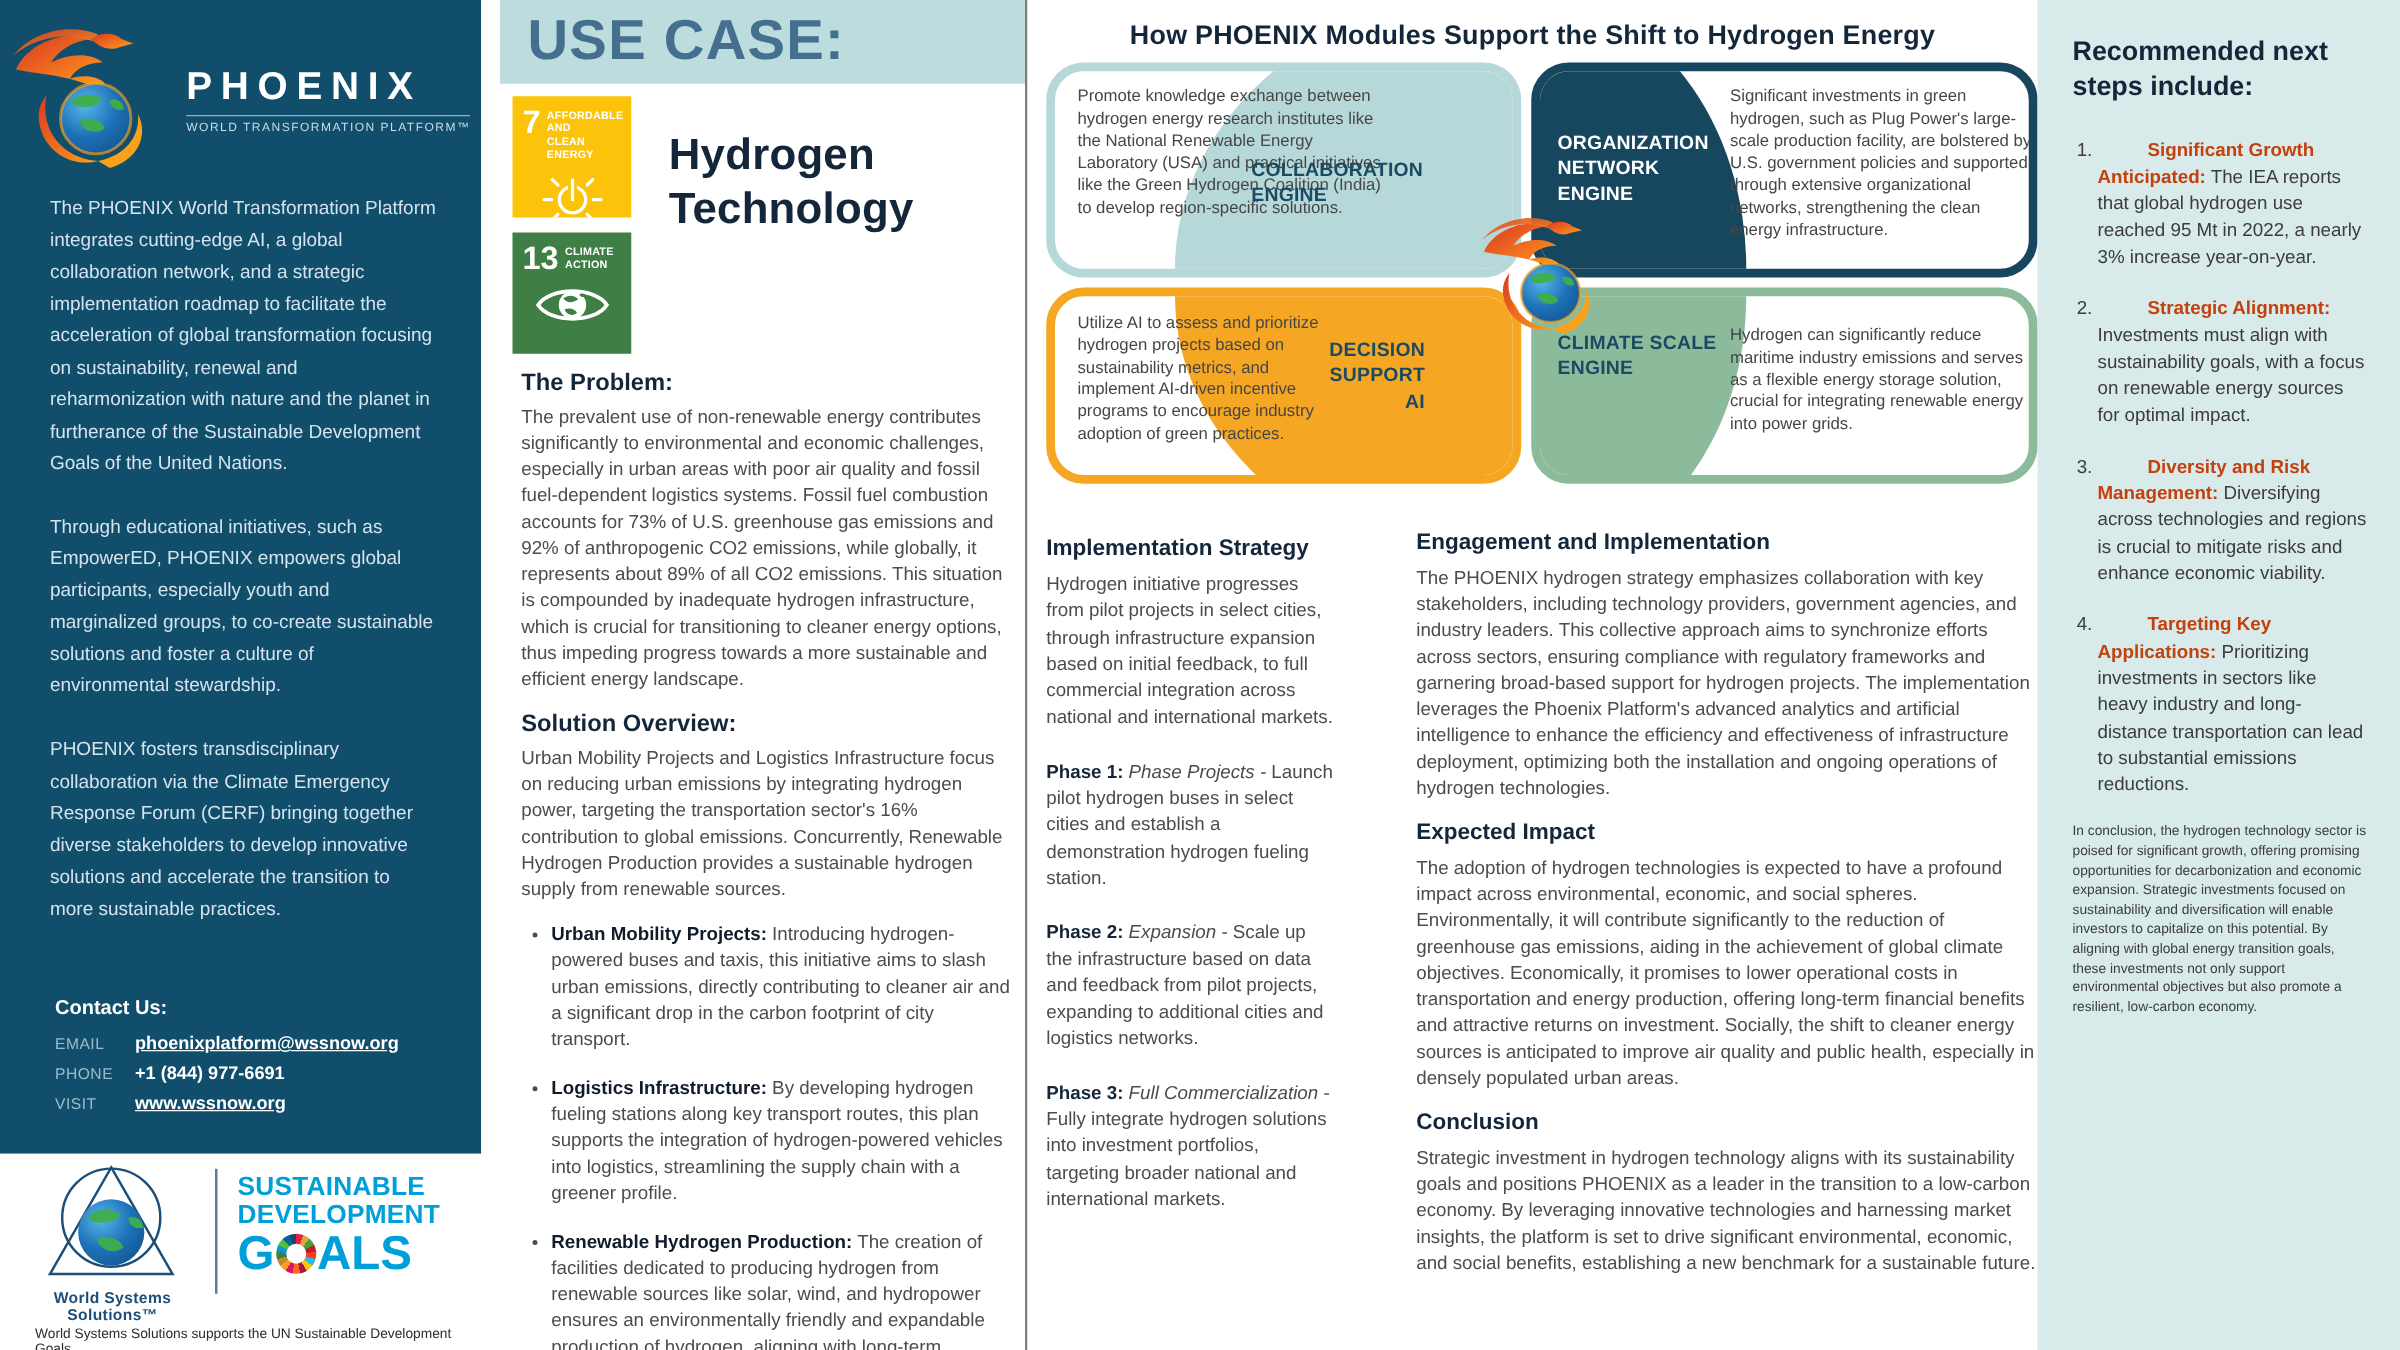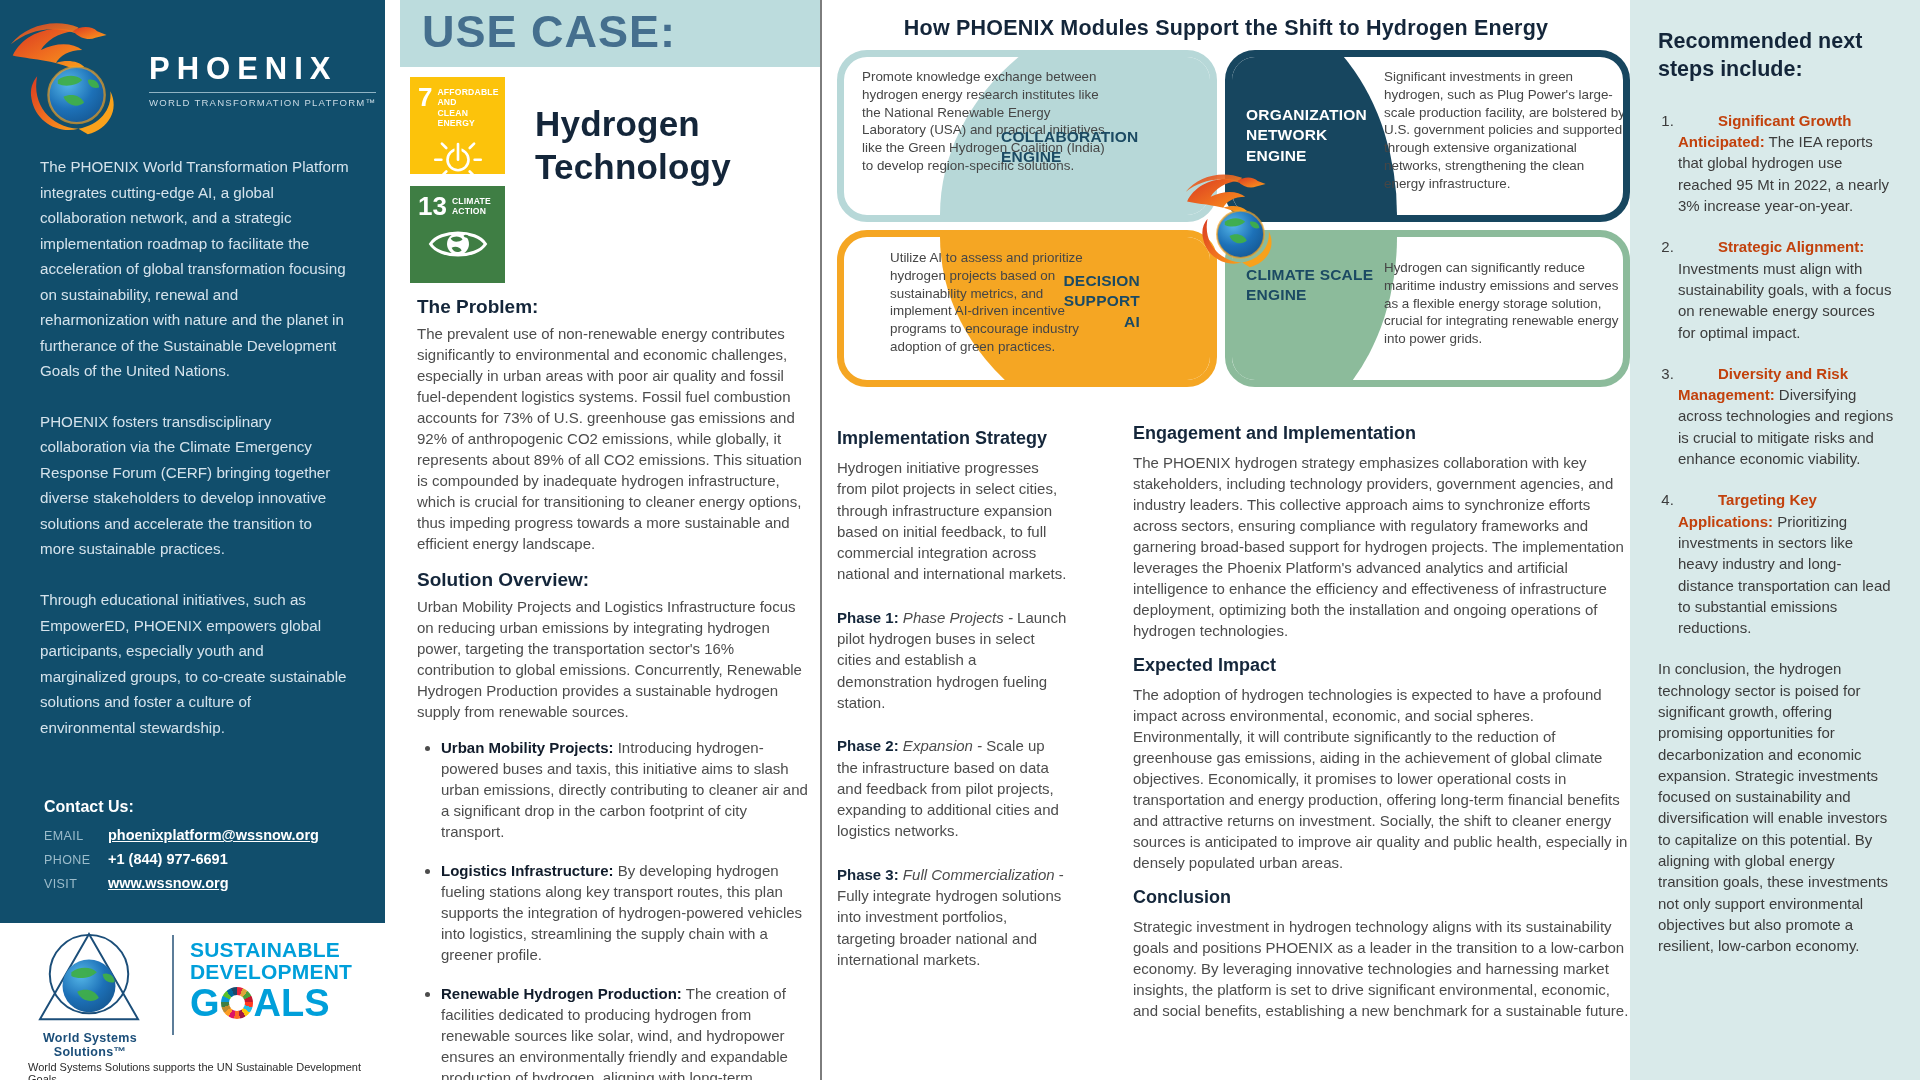--- a/index.html
+++ b/index.html
@@ -72,39 +72,39 @@
   .box-br { left:388px; top:180px; width:405px; height:157px; border:7px solid #8cbb9b; }
   .box-br .quarter { width:330px; height:420px; left:-165px; top:-210px; background:#8cbb9b; }
   .qlabel { position:absolute; font-weight:700; font-size:15.5px; line-height:1.32; color:#1b4a63; letter-spacing:0.2px; }
   .box-tl .qlabel { right:74px; top:70px; width:135px; text-align:left; }
   .box-tr .qlabel { left:14px; top:48px; width:120px; color:#ffffff; }
   .box-bl .qlabel { right:70px; top:34px; width:95px; text-align:right; }
   .box-br .qlabel { left:14px; top:28px; width:135px; }
   .qtext { position:absolute; font-size:13.4px; color:#464646; line-height:1.33; }
   .box-tl .qtext { left:18px; top:11px; width:250px; }
   .box-tr .qtext { left:152px; top:11px; width:242px; }
-  .box-bl .qtext { left:18px; top:12px; width:215px;margin-left:28px; }
+  .box-bl .qtext { left:18px; top:12px; width:215px; }
   .box-br .qtext { left:152px; top:22px; width:245px; }
   .phoenix-center { position:absolute; left:347px; top:120px; width:102px; height:102px; }
 
   .impl-col { position:absolute; left:15px; top:428px; width:232px; }
   .impl-col .sec-heading, .engage-col .sec-heading { font-size:18px; margin-bottom:8px; }
   .impl-col p { font-size:15px; line-height:1.42; color:#4c4c4c; margin-bottom:22px; }
   .phase b { color:#14263a; font-weight:800; }
   .phase i { color:#4c4c4c; }
   .engage-col { position:absolute; left:311px; top:423px; width:497px; }
   .engage-col p { font-size:15px; line-height:1.4; color:#4c4c4c; margin-bottom:14px; }
 
   
   .panel { position:absolute; left:1630px; top:0; width:290px; height:1080px; background:#d9eaea; padding:28px 24px 0 28px; }
   .panel-heading { font-size:21.5px; font-weight:800; color:#14263a; line-height:1.3; margin-bottom:26px; }
   .steps { margin-left:20px; }
   .steps li { font-size:15px; line-height:1.42; color:#3c3c3c; margin-bottom:20px; }
   .steps b { color:#c2410c; font-weight:800;margin-left:40px; }
-  .closing { font-size:15px; line-height:1.42; color:#3c3c3c; margin-top:2px; }
+  .closing { font-size:11px; line-height:1.42; color:#3c3c3c; margin-top:2px; }
 
   .hidden-defs { position:absolute; width:0; height:0; overflow:hidden; }
 </style>
 </head>
 <body>
 
 <svg class="hidden-defs" aria-hidden="true">
   <defs>
     <linearGradient id="fire" x1="0" y1="0" x2="1" y2="1">
       <stop offset="0" stop-color="#d93a22"></stop>
@@ -136,22 +136,22 @@
       <svg class="brand-icon">
           <use href="#phoenix"></use>
         </svg>
       <div class="brand-text">
         <div class="brand-name">PHOENIX</div>
         <div class="brand-sub">WORLD TRANSFORMATION PLATFORM™</div>
       </div>
     </div>
     <div class="sidebar-paras">
       <p>The PHOENIX World Transformation Platform integrates cutting-edge AI, a global collaboration network, and a strategic implementation roadmap to facilitate the acceleration of global transformation focusing on sustainability, renewal and reharmonization with nature and the planet in furtherance of the Sustainable Development Goals of the United Nations.</p>
+      <p>Through educational initiatives, such as EmpowerED, PHOENIX empowers global participants, especially youth and marginalized groups, to co-create sustainable solutions and foster a culture of environmental stewardship.</p>
       <p>PHOENIX fosters transdisciplinary collaboration via the Climate Emergency Response Forum (CERF) bringing together diverse stakeholders to develop innovative solutions and accelerate the transition to more sustainable practices.</p>
-      <p>Through educational initiatives, such as EmpowerED, PHOENIX empowers global participants, especially youth and marginalized groups, to co-create sustainable solutions and foster a culture of environmental stewardship.</p>
     </div>
     <div class="contact">
       <div class="contact-heading">Contact Us:</div>
       <div class="contact-row">
         <span class="contact-label">EMAIL</span>
         <a href="#" class="contact-value u">phoenixplatform@wssnow.org</a>
       </div>
       <div class="contact-row">
         <span class="contact-label">PHONE</span>
         <span class="contact-value">+1 (844) 977-6691</span>

